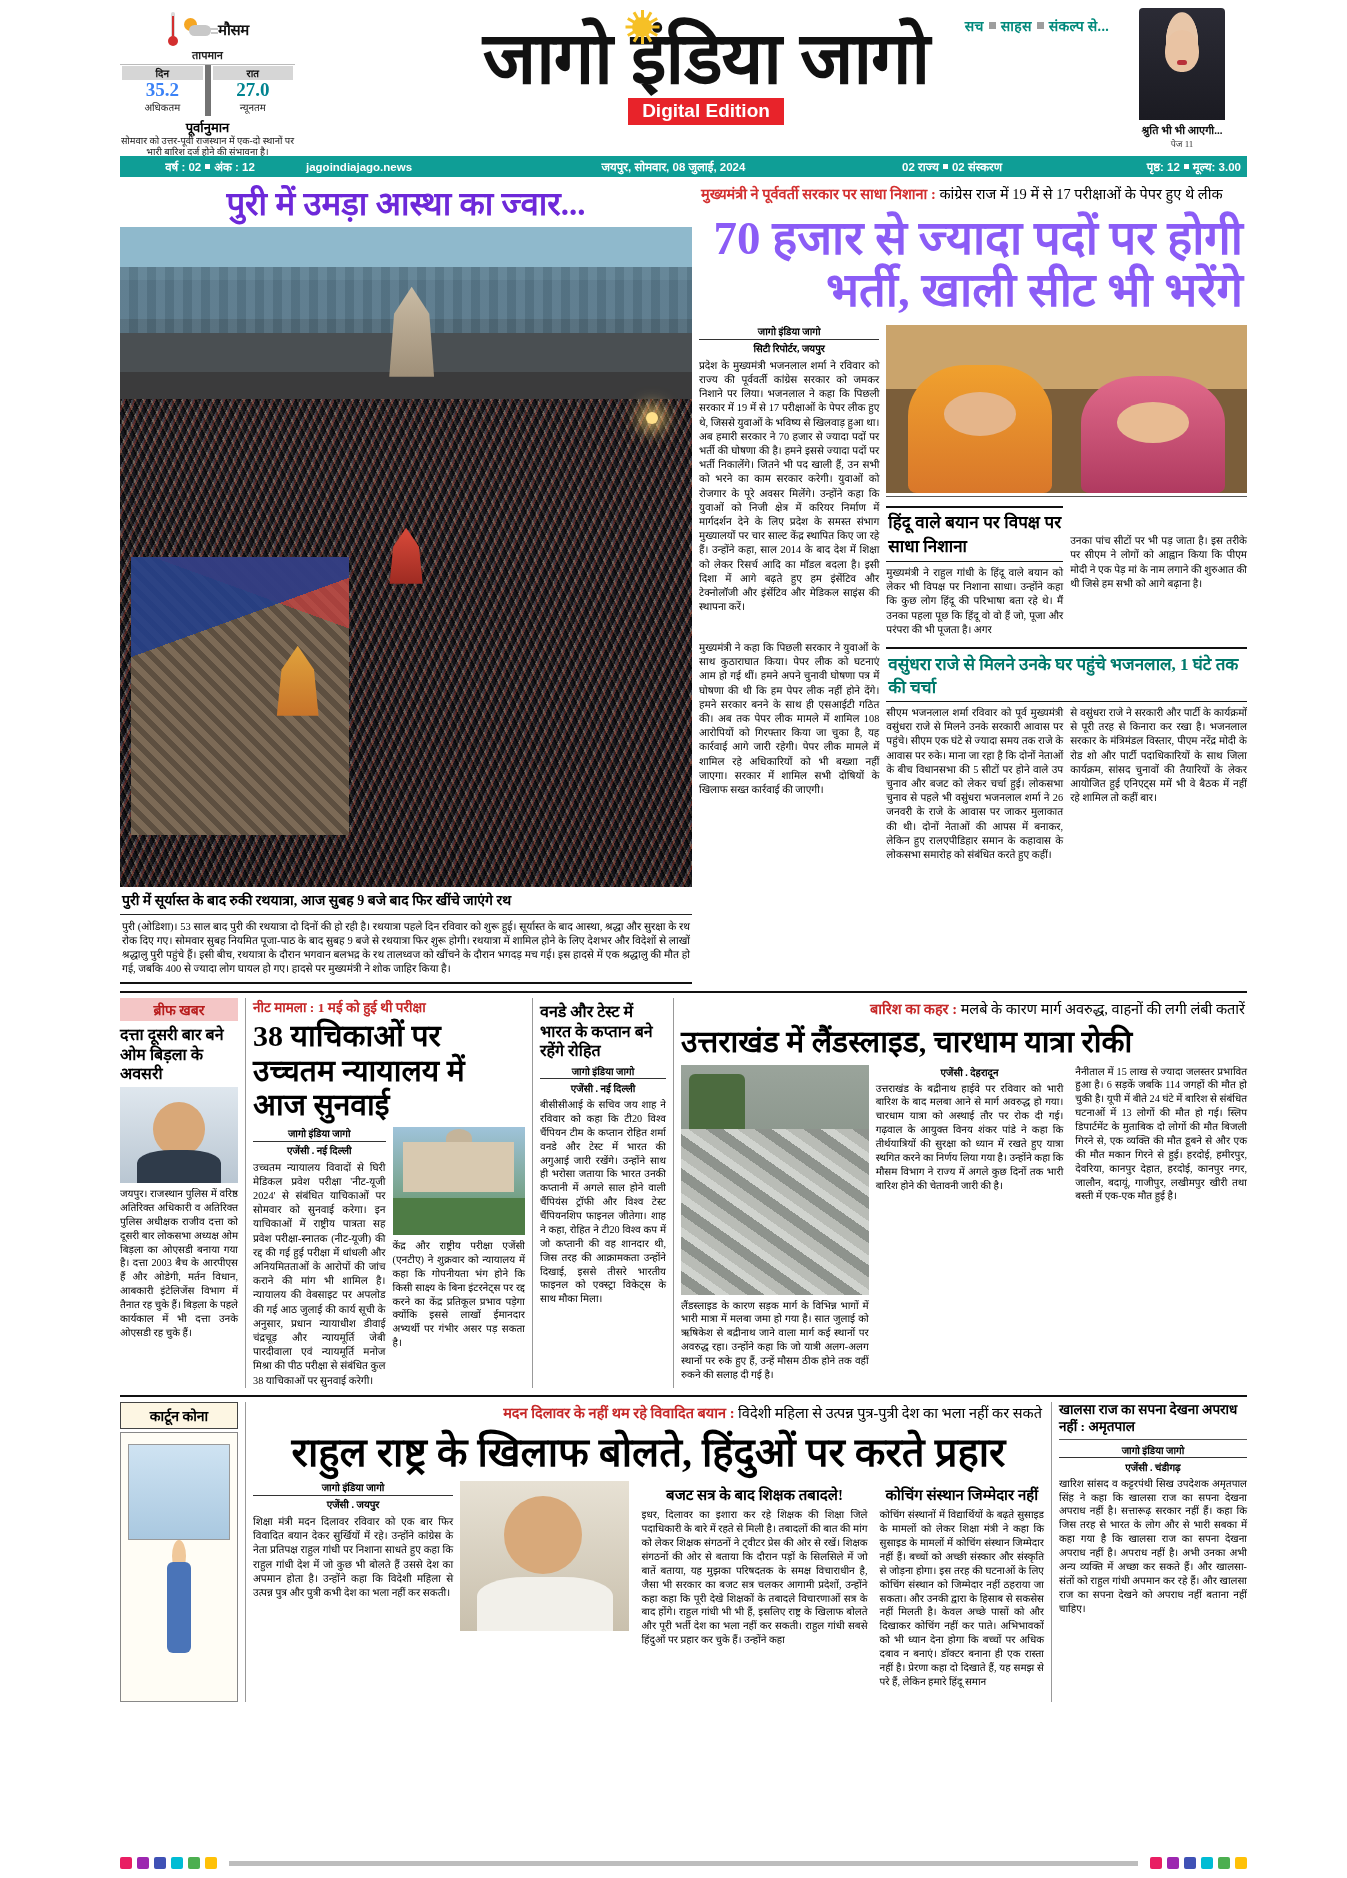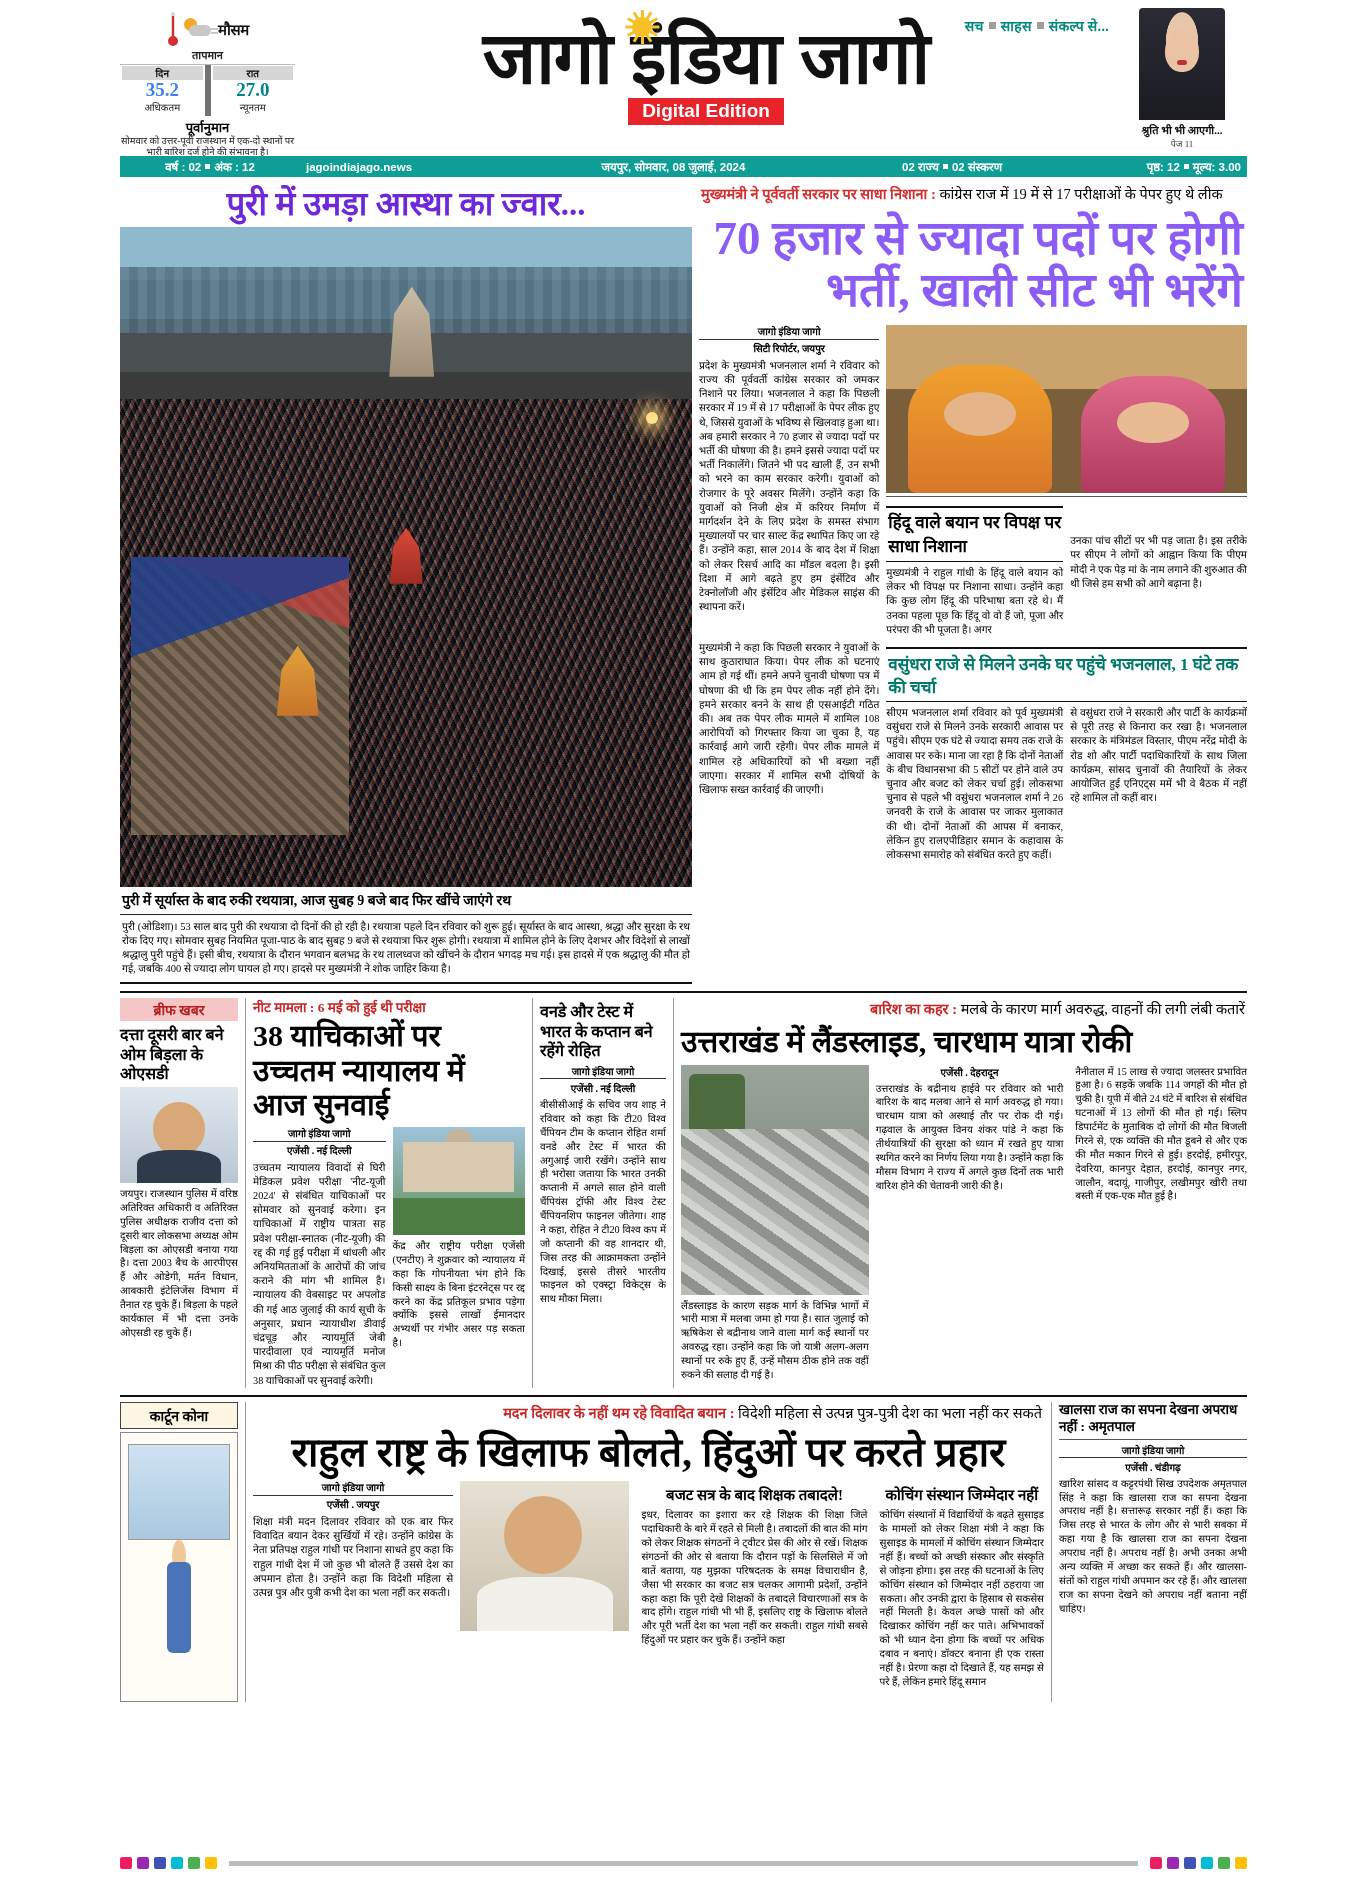--- a/index.html
+++ b/index.html
@@ -314,30 +314,30 @@
           </div>
         </div>
       </div>
     </div>
   </div>
 
   <div class="mid">
 
     <div class="mid-c1">
       <div class="brief-tag">ब्रीफ खबर</div>
-      <div class="mini-head">दत्ता दूसरी बार बने ओम बिड़ला के ओएसडी</div>
+      <div class="mini-head">दत्ता दूसरी बार बने ओम बिड़ला के अवसरी</div>
       <div class="face-photo">
           <div class="f"></div>
           <div class="b"></div>
         </div>
       <div class="tiny" style="padding-top:4px">जयपुर। राजस्थान पुलिस में वरिष्ठ अतिरिक्त अधिकारी व अतिरिक्त पुलिस अधीक्षक राजीव दत्ता को दूसरी बार लोकसभा अध्यक्ष ओम बिड़ला का ओएसडी बनाया गया है। दत्ता 2003 बैच के आरपीएस हैं और ओडेगी, मर्तन विधान, आबकारी इंटेलिजेंस विभाग में तैनात रह चुके हैं। बिड़ला के पहले कार्यकाल में भी दत्ता उनके ओएसडी रह चुके हैं।</div>
     </div>
 
     <div class="mid-c2 vr" style="padding-left:7px">
-      <div class="redline">नीट मामला : 6 मई को हुई थी परीक्षा</div>
+      <div class="redline">नीट मामला : 1 मई को हुई थी परीक्षा</div>
       <div class="big-head2">38 याचिकाओं पर उच्चतम न्यायालय में आज सुनवाई</div>
       <div class="news-flex">
         <div class="nf-col" style="width:50%">
           <span class="byline">जागो इंडिया जागो</span>
           <span class="byline2">एजेंसी . नई दिल्ली</span>
           <div>उच्चतम न्यायालय विवादों से घिरी मेडिकल प्रवेश परीक्षा 'नीट-यूजी 2024' से संबंधित याचिकाओं पर सोमवार को सुनवाई करेगा। इन याचिकाओं में राष्ट्रीय पात्रता सह प्रवेश परीक्षा-स्नातक (नीट-यूजी) की रद्द की गई हुई परीक्षा में धांधली और अनियमितताओं के आरोपों की जांच कराने की मांग भी शामिल है। न्यायालय की वेबसाइट पर अपलोड की गई आठ जुलाई की कार्य सूची के अनुसार, प्रधान न्यायाधीश डीवाई चंद्रचूड़ और न्यायमूर्ति जेबी पारदीवाला एवं न्यायमूर्ति मनोज मिश्रा की पीठ परीक्षा से संबंधित कुल 38 याचिकाओं पर सुनवाई करेगी।</div>
         </div>
         <div style="width:50%">
           <div class="sc-photo">
               <div class="dome"></div>

